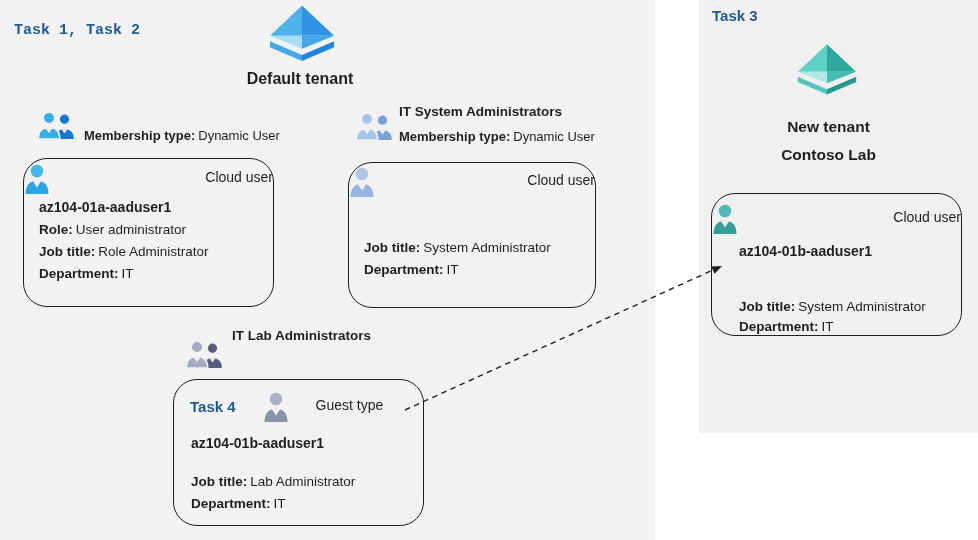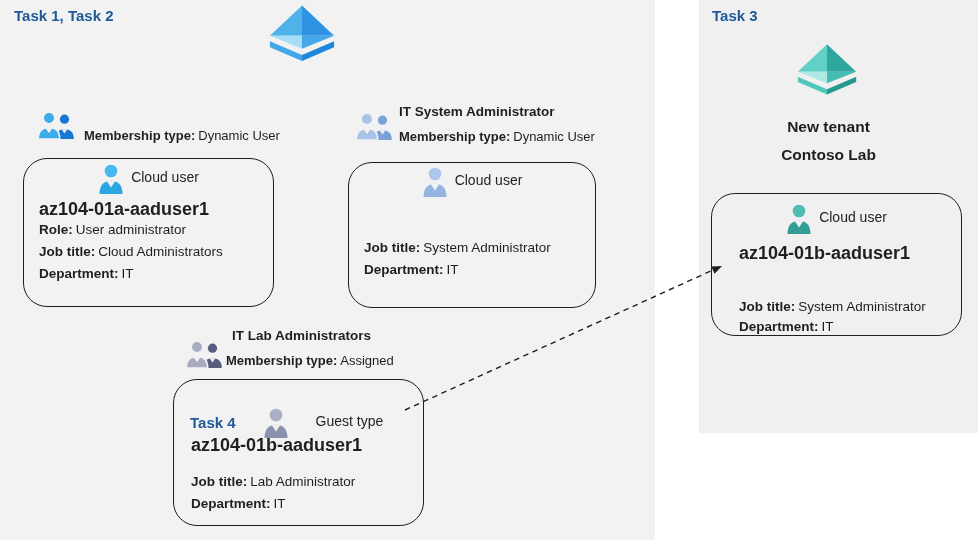--- a/index.html
+++ b/index.html
@@ -12,52 +12,53 @@
   .task-label { position:absolute; font-weight:bold; font-size:15px; color:#1E5A97; white-space:nowrap; }
 
   .tenant-title { position:absolute; font-weight:bold; font-size:16px; text-align:center; white-space:nowrap; }
 
   .group-title { position:absolute; font-weight:bold; font-size:13.5px; white-space:nowrap; }
   .group-mem   { position:absolute; font-size:13px; white-space:nowrap; }
   .group-mem b { margin-right:3px; }
 
   .card { position:absolute; border:1.4px solid #1F1F1F; border-radius:24px; background:transparent; }
   .card-head { position:absolute; display:flex; align-items:flex-start; gap:7px; }
-  .card-head.centered { left:0; right:0; justify-content:center; }
+  .card-head.centered { left:0; right:0; justify-content:space-between; }
   .utype { font-size:14px; margin-top:5px; white-space:nowrap; }
   .task-inline { font-weight:bold; font-size:15px; color:#1E5A97; margin-top:6px; white-space:nowrap; }
-  .uname  { position:absolute; font-weight:bold; font-size:18px; white-space:nowrap; }
+  .uname  { position:absolute; font-weight:bold; font-size:14px; white-space:nowrap; }
   .fields { position:absolute; font-size:13.5px; white-space:nowrap; }
   .fields .row { line-height:22px; }
   .fields.tight .row { line-height:20px; }
   .fields b { margin-right:3px; }
 
   .abs { position:absolute; }
   .rp-center { position:absolute; left:0; width:259px; text-align:center;
                font-weight:bold; font-size:15.5px; white-space:nowrap; }
   #arrow-layer { position:absolute; left:0; top:0; pointer-events:none; z-index:5; }
 </style>
 </head>
 <body>
 
 <div class="stage">
 
   <div class="panel" id="left-panel">
 
-    <div class="task-label" style="left:14px; top:7px;">Task 1, Task 2</div>
+    <div class="task-label" style="left:14px; top:22px;font-family:Liberation Mono, monospace;">Task 1, Task 2</div>
 
     <svg class="abs" style="left:258px; top:2px;" width="88" height="64" viewBox="0 0 96 64">
       <polygon points="48,1 13,34 48,34" fill="#4FB3EA"></polygon>
       <polygon points="48,1 83,34 48,34" fill="#2D93E2"></polygon>
       <polygon points="13,34 48,34 48,48" fill="#A6DEF7"></polygon>
       <polygon points="83,34 48,34 48,48" fill="#45A7E8"></polygon>
       <polygon points="13,40 48,55 48,61.5 13,46.5" fill="#42A7E9"></polygon>
       <polygon points="48,55 83,40 83,46.5 48,61.5" fill="#1E86DB"></polygon>
     </svg>
 
+    <div class="tenant-title" style="left:198px; top:70px; width:204px;">Default tenant</div>
 
     <svg class="abs" style="left:38px; top:111px;" width="36" height="28" viewBox="0 0 36 28">
       <circle cx="26.5" cy="8.2" r="4.6" fill="#1877D2"></circle>
       <path d="M17.5 28 C17.5 21 21 18.2 26.5 18.2 C32 18.2 35.8 21 35.8 28 Z" fill="#1877D2"></path>
       <polygon points="23.6,18.2 29.4,18.2 26.5,22.6" fill="#F2F2F2"></polygon>
       <circle cx="11" cy="7" r="5.8" fill="#3AACE8" stroke="#F2F2F2" stroke-width="1.6"></circle>
       <path d="M0.3 28 C0.3 19.6 4.8 16.4 11 16.4 C17.2 16.4 21.7 19.6 21.7 28 Z" fill="#3AACE8" stroke="#F2F2F2" stroke-width="1.6"></path>
       <polygon points="7.2,16.4 14.8,16.4 11,22.2" fill="#F2F2F2"></polygon>
     </svg>
     <div class="group-mem" style="left:84px; top:128px;">
@@ -69,34 +70,34 @@
         <svg width="26" height="30" viewBox="0 0 26 30">
           <circle cx="13" cy="7" r="6.3" fill="#45B8ED"></circle>
           <path d="M1.5 30 C1.5 20.5 6.5 16.8 13 16.8 C19.5 16.8 24.5 20.5 24.5 30 Z" fill="#2BA6E2"></path>
           <polygon points="8.6,16.8 17.4,16.8 13,23.4" fill="#F2F2F2"></polygon>
         </svg>
         <span class="utype">Cloud user</span>
       </div>
       <div class="uname" style="left:15px; top:40px;">az104-01a-aaduser1</div>
       <div class="fields" style="left:15px; top:60px;">
         <div class="row"><b>Role:</b><span>User administrator</span></div>
-        <div class="row"><b>Job title:</b><span>Cloud Administrators</span></div>
+        <div class="row"><b>Job title:</b><span>Role Administrator</span></div>
         <div class="row"><b>Department:</b><span>IT</span></div>
       </div>
     </div>
 
     <svg class="abs" style="left:356px; top:112px;" width="36" height="28" viewBox="0 0 36 28">
       <circle cx="26.5" cy="8.2" r="4.6" fill="#7BA2D8"></circle>
       <path d="M17.5 28 C17.5 21 21 18.2 26.5 18.2 C32 18.2 35.8 21 35.8 28 Z" fill="#7BA2D8"></path>
       <polygon points="23.6,18.2 29.4,18.2 26.5,22.6" fill="#F2F2F2"></polygon>
       <circle cx="11" cy="7" r="5.8" fill="#A9C2E8" stroke="#F2F2F2" stroke-width="1.6"></circle>
       <path d="M0.3 28 C0.3 19.6 4.8 16.4 11 16.4 C17.2 16.4 21.7 19.6 21.7 28 Z" fill="#A9C2E8" stroke="#F2F2F2" stroke-width="1.6"></path>
       <polygon points="7.2,16.4 14.8,16.4 11,22.2" fill="#F2F2F2"></polygon>
     </svg>
-    <div class="group-title" style="left:399px; top:104px;">IT System Administrator</div>
+    <div class="group-title" style="left:399px; top:104px;">IT System Administrators</div>
     <div class="group-mem" style="left:399px; top:129px;">
       <b>Membership type:</b><span>Dynamic User</span>
     </div>
 
     <div class="card" style="left:348px; top:162px; width:246px; height:144px;">
       <div class="card-head centered" style="top:4px;">
         <svg width="26" height="30" viewBox="0 0 26 30">
           <circle cx="13" cy="7" r="6.3" fill="#AFC6EC"></circle>
           <path d="M1.5 30 C1.5 20.5 6.5 16.8 13 16.8 C19.5 16.8 24.5 20.5 24.5 30 Z" fill="#96B4E2"></path>
           <polygon points="8.6,16.8 17.4,16.8 13,23.4" fill="#F2F2F2"></polygon>
@@ -111,26 +112,23 @@
 
     <svg class="abs" style="left:186px; top:340px;" width="36" height="28" viewBox="0 0 36 28">
       <circle cx="26.5" cy="8.2" r="4.6" fill="#555C7E"></circle>
       <path d="M17.5 28 C17.5 21 21 18.2 26.5 18.2 C32 18.2 35.8 21 35.8 28 Z" fill="#555C7E"></path>
       <polygon points="23.6,18.2 29.4,18.2 26.5,22.6" fill="#F2F2F2"></polygon>
       <circle cx="11" cy="7" r="5.8" fill="#A8ACC0" stroke="#F2F2F2" stroke-width="1.6"></circle>
       <path d="M0.3 28 C0.3 19.6 4.8 16.4 11 16.4 C17.2 16.4 21.7 19.6 21.7 28 Z" fill="#A8ACC0" stroke="#F2F2F2" stroke-width="1.6"></path>
       <polygon points="7.2,16.4 14.8,16.4 11,22.2" fill="#F2F2F2"></polygon>
     </svg>
     <div class="group-title" style="left:226px; top:328px;padding-left:6px;">IT Lab Administrators</div>
-    <div class="group-mem" style="left:226px; top:353px;">
-      <b>Membership type:</b><span>Assigned</span>
-    </div>
 
     <div class="card" style="left:173px; top:379px; width:249px; height:145px;">
-      <div class="card-head" style="left:16px; top:28px; gap:27px;">
+      <div class="card-head" style="left:16px; top:12px; gap:27px;">
         <span class="task-inline">Task 4</span>
         <svg width="26" height="30" viewBox="0 0 26 30">
           <circle cx="13" cy="7" r="6.3" fill="#ABB0C4"></circle>
           <path d="M1.5 30 C1.5 20.5 6.5 16.8 13 16.8 C19.5 16.8 24.5 20.5 24.5 30 Z" fill="#8A92AE"></path>
           <polygon points="8.6,16.8 17.4,16.8 13,23.4" fill="#F2F2F2"></polygon>
         </svg>
         <span class="utype">Guest type</span>
       </div>
       <div class="uname" style="left:17px; top:55px;">az104-01b-aaduser1</div>
       <div class="fields" style="left:17px; top:91px;">

